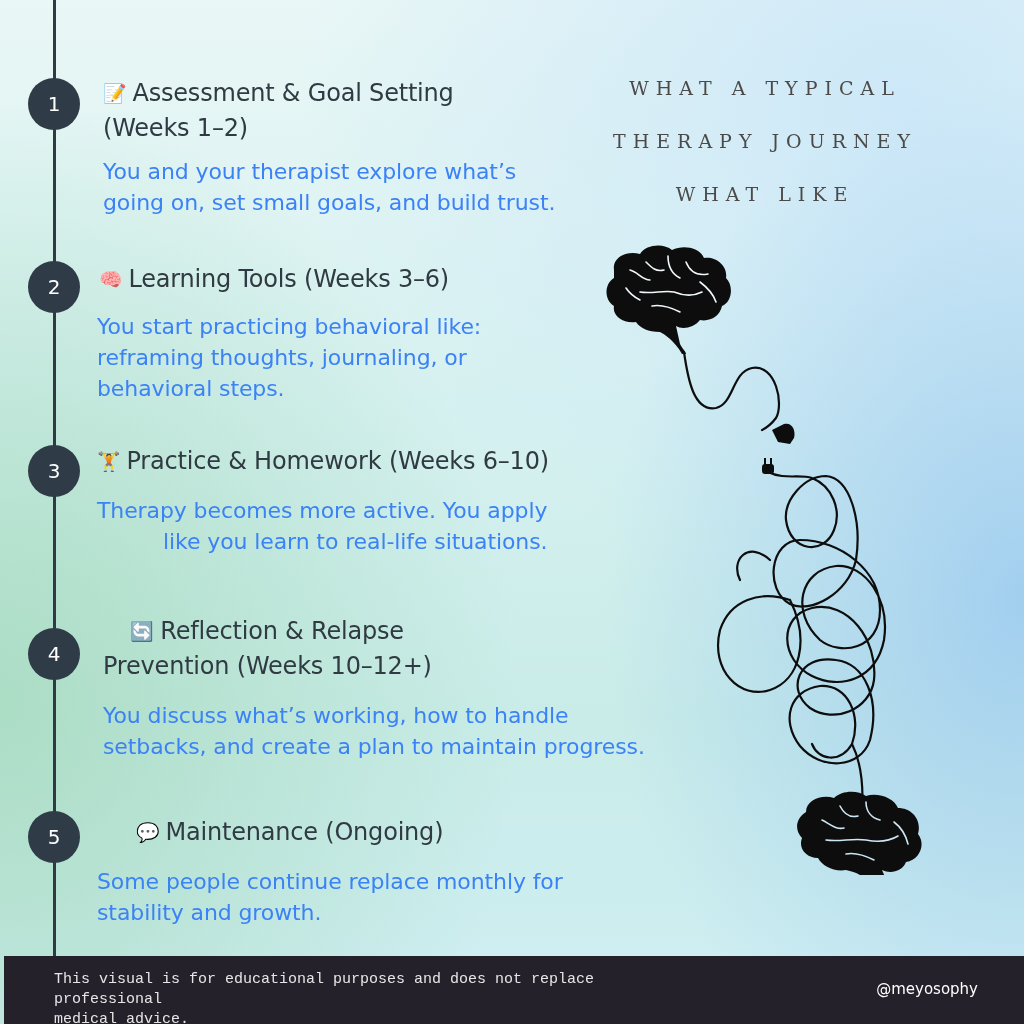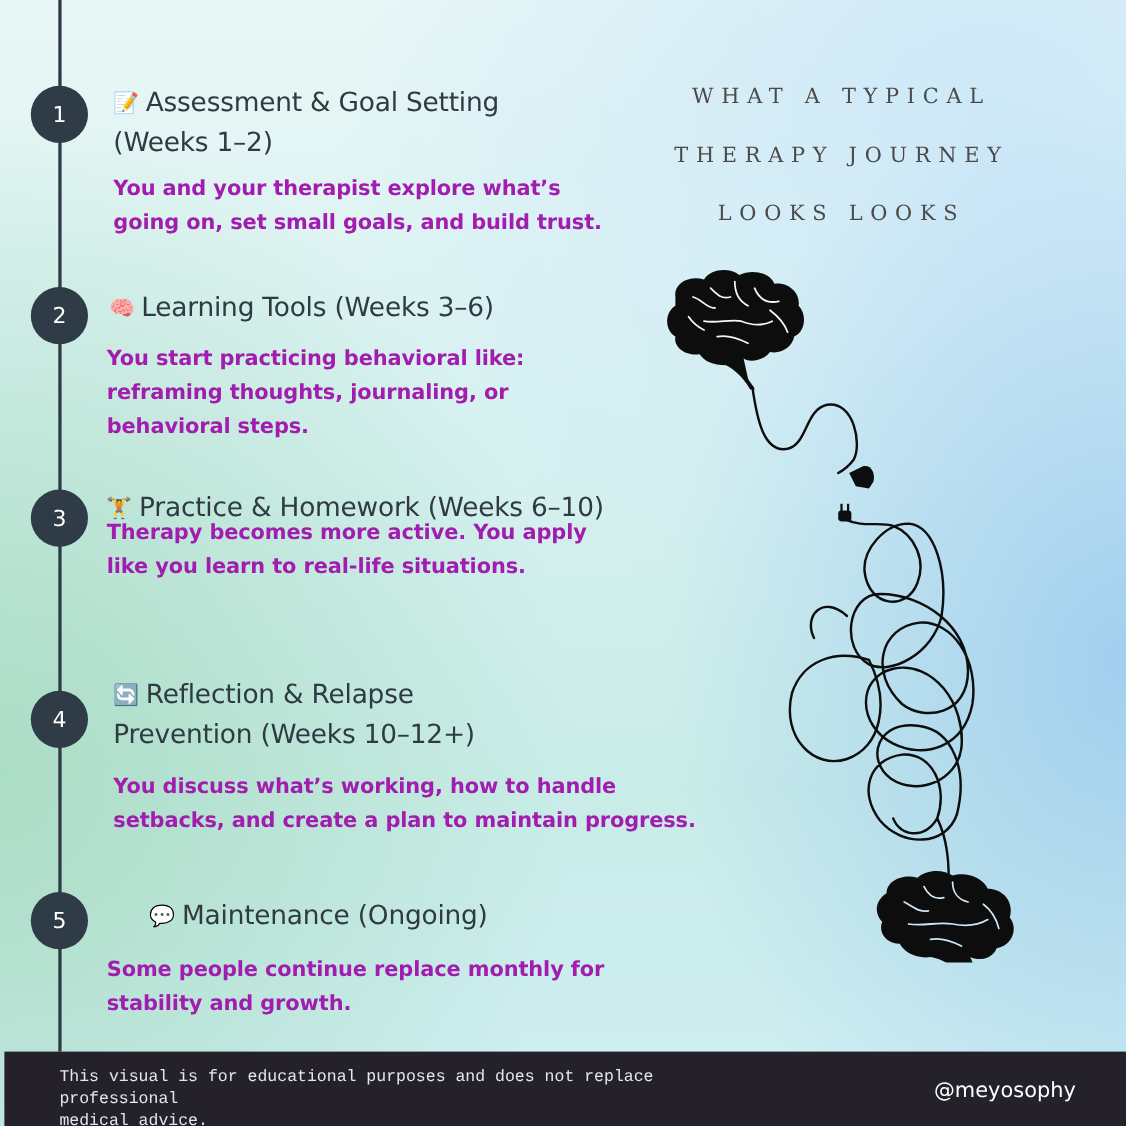--- a/index.html
+++ b/index.html
@@ -20,52 +20,52 @@
       position:absolute; left:28px; width:52px; height:52px; border-radius:50%;
       background:#2f3b47; color:#ffffff; font-size:20px; font-weight:400;
       display:flex; align-items:center; justify-content:center;
       font-family:"DejaVu Sans", sans-serif;
     }
     .step-title {
       position:absolute; color:#2f3a42; font-size:24px; font-weight:500;
       line-height:35px; font-family:"DejaVu Sans", sans-serif; letter-spacing:-0.2px;
     }
     .step-desc {
-      position:absolute; color:#a21caf; font-size:19px; line-height:31px;
-      font-family:"DejaVu Sans", sans-serif; font-weight:700; letter-spacing:-0.1px;
+      position:absolute; color:#3b82f6; font-size:22px; line-height:31px;
+      font-family:"DejaVu Sans", sans-serif; font-weight:400; letter-spacing:-0.1px;
     }
     .emoji { font-size:19px; margin-right:6px; display:inline-block; vertical-align:1px; }
     .title-block {
       position:absolute; left:540px; top:62px; width:450px; text-align:center;
       color:#4b4a48; font-family:"DejaVu Serif", "Liberation Serif", serif;
       font-size:19px; letter-spacing:7px; line-height:53px; font-weight:400;
     }
     .illustration { position:absolute; left:590px; top:235px; width:360px; height:640px; }
     .footer {
       position:absolute; left:4px; top:956px; width:1020px; height:68px;
       background:#24212b;
     }
     .footer-disclaimer {
       position:absolute; left:50px; top:14px; width:620px; color:#e6e6e6;
       font-size:15px; line-height:20px; font-family:Liberation Mono, monospace; font-weight:300;
     }
     .footer-handle {
-      position:absolute; right:46px; top:24px; color:#ffffff; font-size:19px;
+      position:absolute; right:46px; top:24px; color:#ffffff; font-size:15px;
       font-family:"DejaVu Sans", sans-serif; font-weight:500;
     }
   </style>
 </head>
 <body>
 
 <div class="timeline-line"></div>
 
 <div class="title-block">
   <div>WHAT A TYPICAL</div>
   <div>THERAPY JOURNEY</div>
-  <div>LOOKS LOOKS</div>
+  <div>WHAT LIKE</div>
 </div>
 
 <div>
   <div class="step-circle" style="top:78px;">1</div>
   <div class="step-title" style="left:103px; top:76px;">
     <div><span class="emoji">📝</span><span>Assessment &amp; Goal Setting</span></div>
     <div>(Weeks 1–2)</div>
   </div>
   <div class="step-desc" style="left:103px; top:156px;">
     <div>You and your therapist explore what’s</div>
@@ -83,29 +83,29 @@
     <div>reframing thoughts, journaling, or</div>
     <div>behavioral steps.</div>
   </div>
 </div>
 
 <div>
   <div class="step-circle" style="top:445px;">3</div>
   <div class="step-title" style="left:97px; top:444px;">
     <div><span class="emoji">🏋</span><span>Practice &amp; Homework (Weeks 6–10)</span></div>
   </div>
-  <div class="step-desc" style="left:97px; top:469px;">
+  <div class="step-desc" style="left:97px; top:495px;text-align:right;">
     <div>Therapy becomes more active. You apply</div>
     <div>like you learn to real-life situations.</div>
   </div>
 </div>
 
 <div>
   <div class="step-circle" style="top:628px;">4</div>
-  <div class="step-title" style="left:103px; top:614px;">
+  <div class="step-title" style="left:103px; top:614px;text-align:center;">
     <div><span class="emoji">🔄</span><span>Reflection &amp; Relapse</span></div>
     <div>Prevention (Weeks 10–12+)</div>
   </div>
   <div class="step-desc" style="left:103px; top:700px;">
     <div>You discuss what’s working, how to handle</div>
     <div>setbacks, and create a plan to maintain progress.</div>
   </div>
 </div>
 
 <div>

